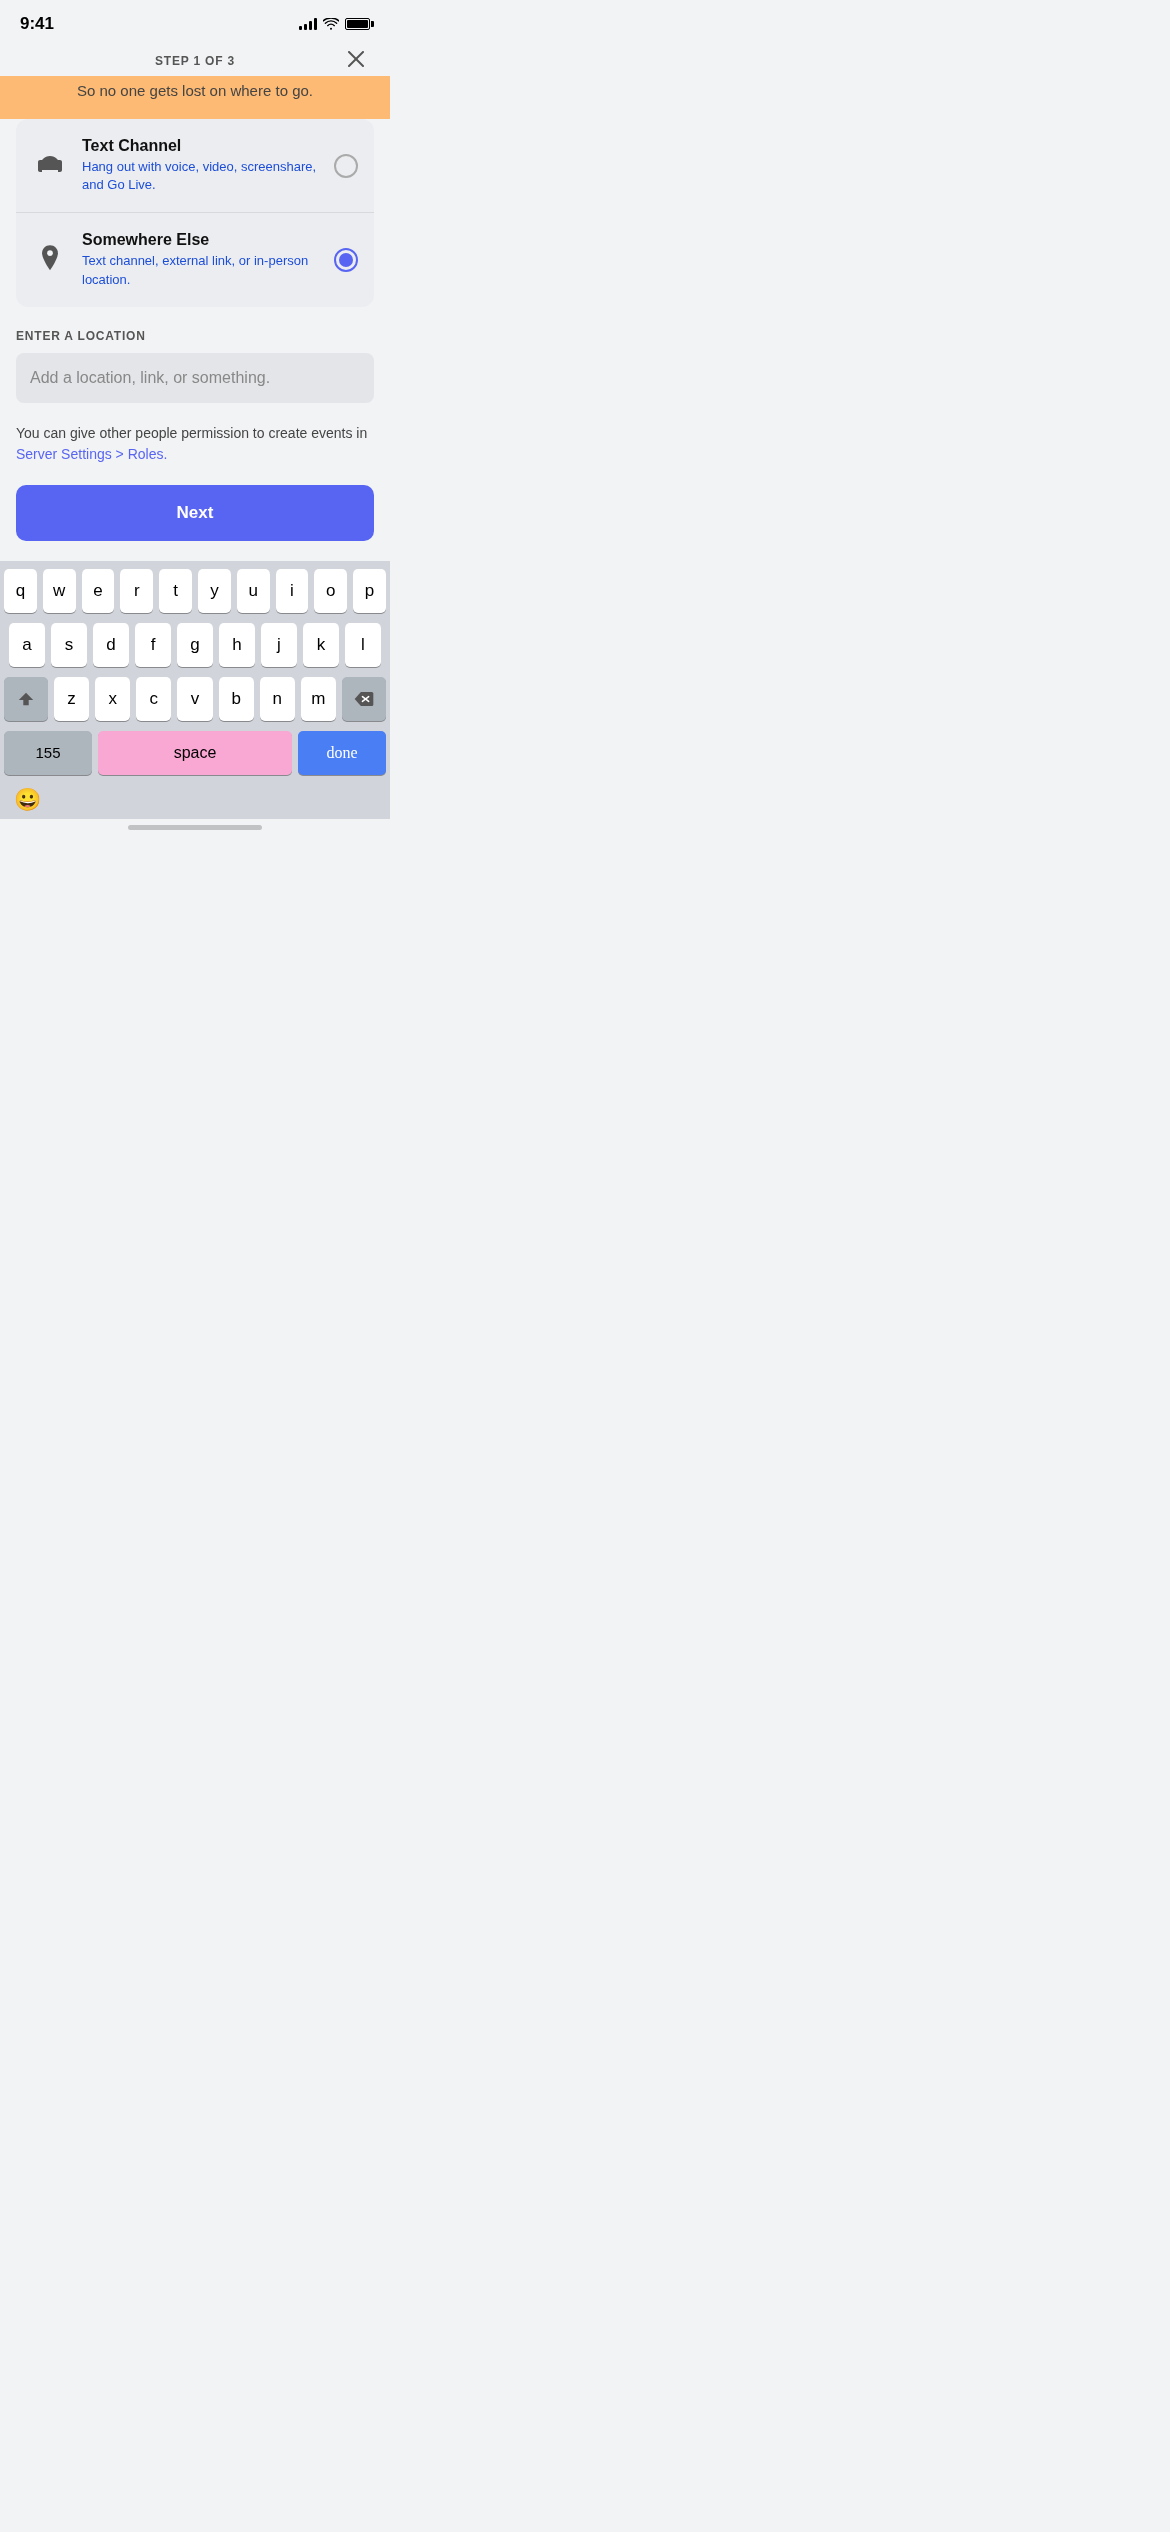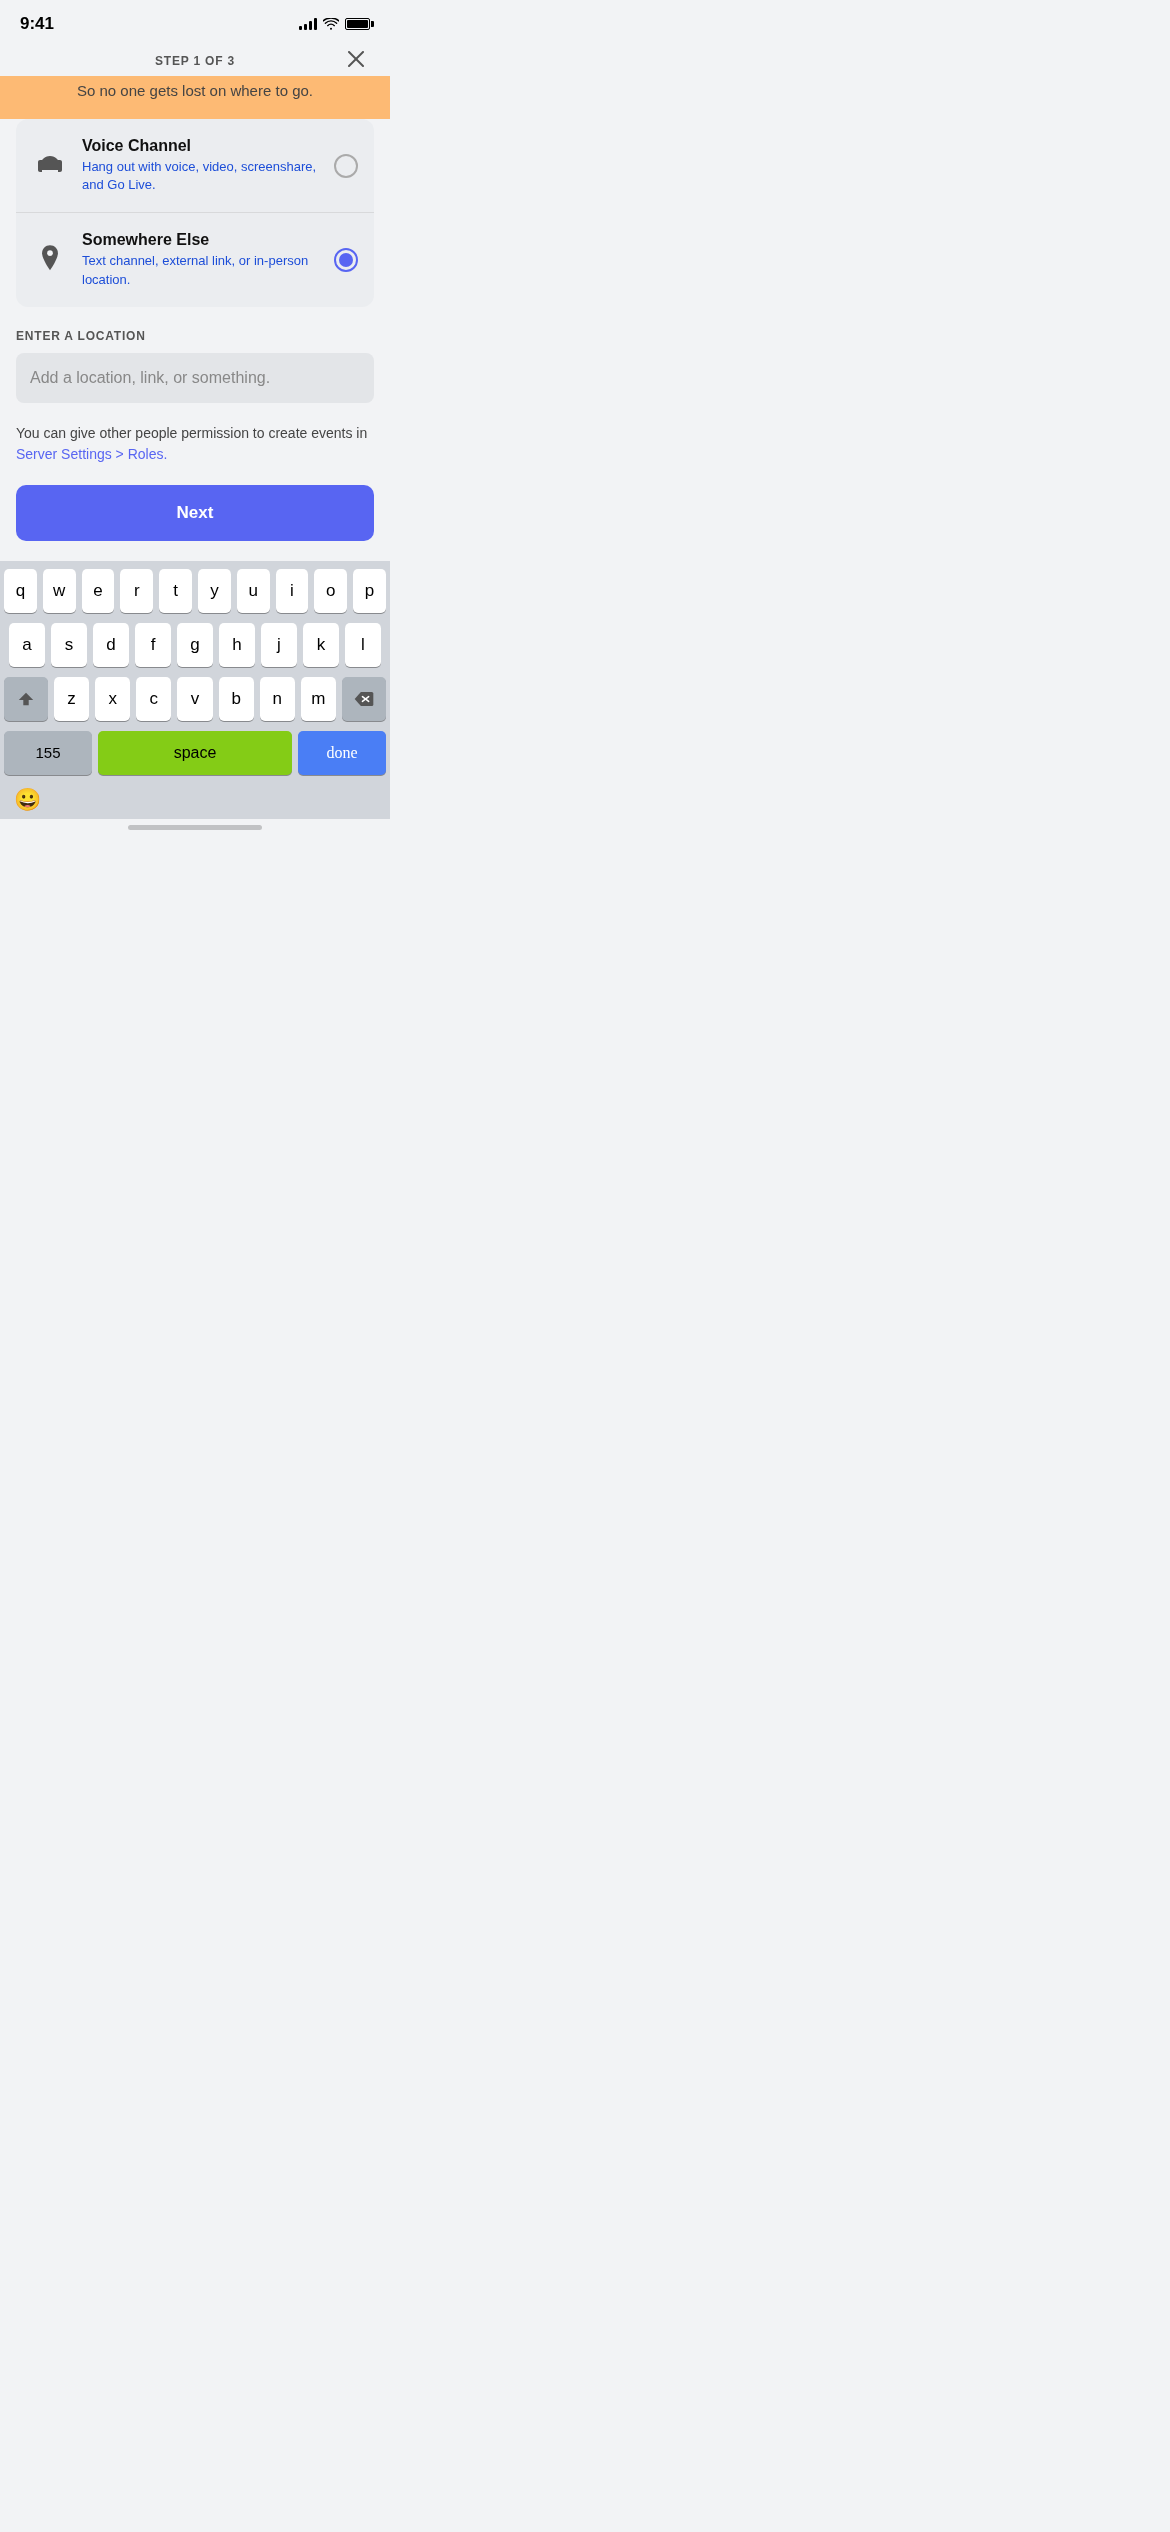--- a/index.html
+++ b/index.html
@@ -282,21 +282,21 @@
       display: flex;
       align-items: center;
       justify-content: center;
       font-size: 15px;
       color: #000;
       cursor: pointer;
       box-shadow: 0 1px 0 rgba(0,0,0,0.35);
       user-select: none;
     }
     .key-space {
-      background: #84cc16;
+      background: #f9a8d4;
       border-radius: 5px;
       height: 44px;
       flex: 1;
       display: flex;
       align-items: center;
       justify-content: center;
       font-size: 16px;
       color: #000;
       cursor: pointer;
       box-shadow: 0 1px 0 rgba(0,0,0,0.35);
@@ -382,21 +382,21 @@
 
   <div class="option-item">
     <div class="option-icon">
       <svg width="30" height="28" viewBox="0 0 30 28" fill="none">
         <path d="M3 10v8c0 1.1.9 2 2 2h2v-12H5c-1.1 0-2 .9-2 2z" fill="#555"></path>
         <path d="M27 10v8c0 1.1-.9 2-2 2h-2v-12h2c1.1 0 2 .9 2 2z" fill="#555"></path>
         <path d="M15 4C9.5 4 5 8.5 5 14v4h20v-4C25 8.5 20.5 4 15 4z" fill="#555"></path>
       </svg>
     </div>
     <div class="option-text">
-      <div class="option-title">Voice Channel</div>
+      <div class="option-title">Text Channel</div>
       <div class="option-desc">Hang out with voice, video, screenshare, and Go Live.</div>
     </div>
     <div class="radio-btn"></div>
   </div>
 
   <div class="option-item">
     <div class="option-icon">
       <svg width="28" height="34" viewBox="0 0 24 30" fill="none">
         <path d="M12 2C8.1 2 5 5.1 5 9c0 5.3 7 15 7 15s7-9.7 7-15c0-3.9-3.1-7-7-7z" fill="#555"></path>
         <circle cx="12" cy="9" r="2.5" fill="#f2f3f5"></circle>

